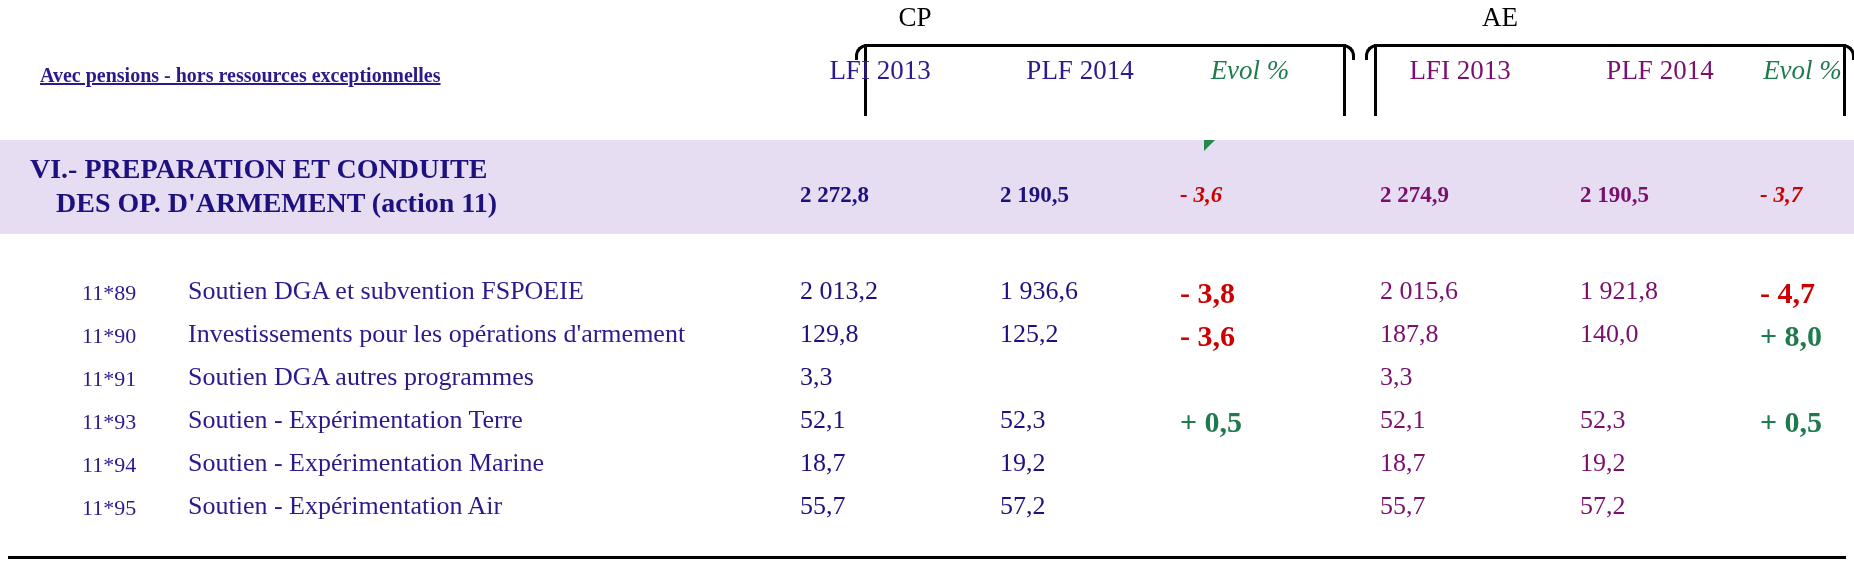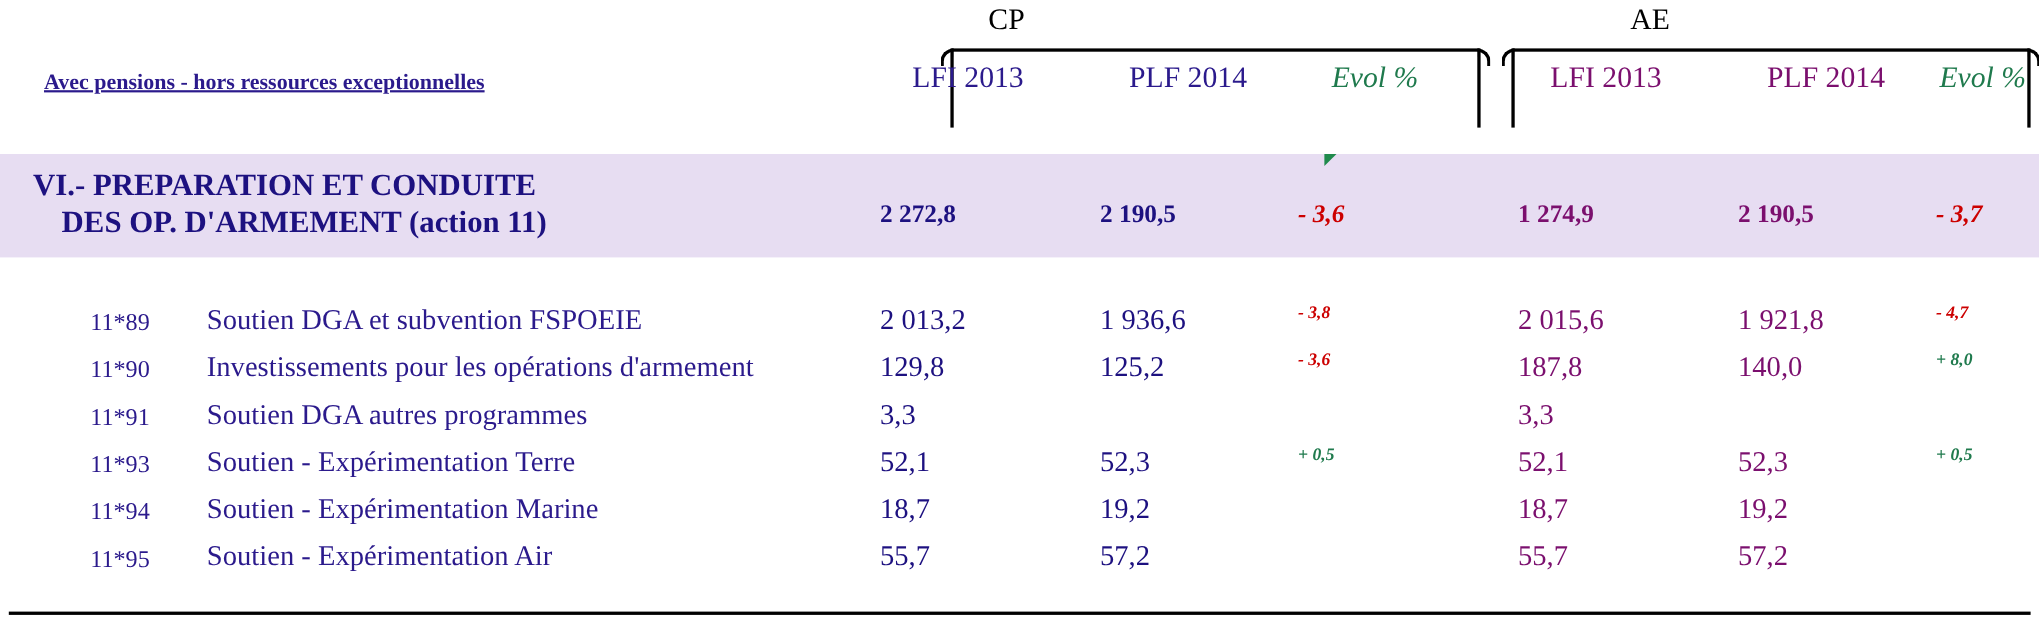--- a/index.html
+++ b/index.html
@@ -160,23 +160,22 @@
     white-space: nowrap;
   }
   .row .num {
     position: absolute;
     top: 4px;
     font-size: 26px;
   }
   .num.cp { color: #1d1180; }
   .num.ae { color: #7b0f6e; }
   .num.evol {
-    font-style: italic;
-    font-weight: bold;
-    font-size: 16px;
+    font-weight: bold;
+    font-size: 30px;
   }
   .num.evol.neg { color: #cc0000; }
   .num.evol.pos { color: #1f7a4d; }
 
   
   .c-lfi-cp  { left: 800px;  width: 160px; }
   .c-plf-cp  { left: 1000px; width: 160px; }
   .c-evol-cp { left: 1180px; width: 140px; }
   .c-lfi-ae  { left: 1380px; width: 160px; }
   .c-plf-ae  { left: 1580px; width: 160px; }
@@ -229,21 +228,21 @@
 
   <div id="band"></div>
   <div id="cell-marker"></div>
   <div id="band-title">
     <span class="l1">VI.- PREPARATION ET CONDUITE</span>
     <span class="l2">DES OP. D'ARMEMENT  (action 11)</span>
   </div>
   <div class="band-val cp c-lfi-cp">2 272,8</div>
   <div class="band-val cp c-plf-cp">2 190,5</div>
   <div class="band-val evol c-evol-cp">- 3,6</div>
-  <div class="band-val ae c-lfi-ae">1 274,9</div>
+  <div class="band-val ae c-lfi-ae">2 274,9</div>
   <div class="band-val ae c-plf-ae">2 190,5</div>
   <div class="band-val evol c-evol-ae">- 3,7</div>
 
   <div class="row" style="top:272px">
     <div class="code">11*89</div>
     <div class="label">Soutien DGA et subvention FSPOEIE</div>
     <div class="num cp c-lfi-cp">2 013,2</div>
     <div class="num cp c-plf-cp">1 936,6</div>
     <div class="num evol neg c-evol-cp">- 3,8</div>
     <div class="num ae c-lfi-ae">2 015,6</div>

